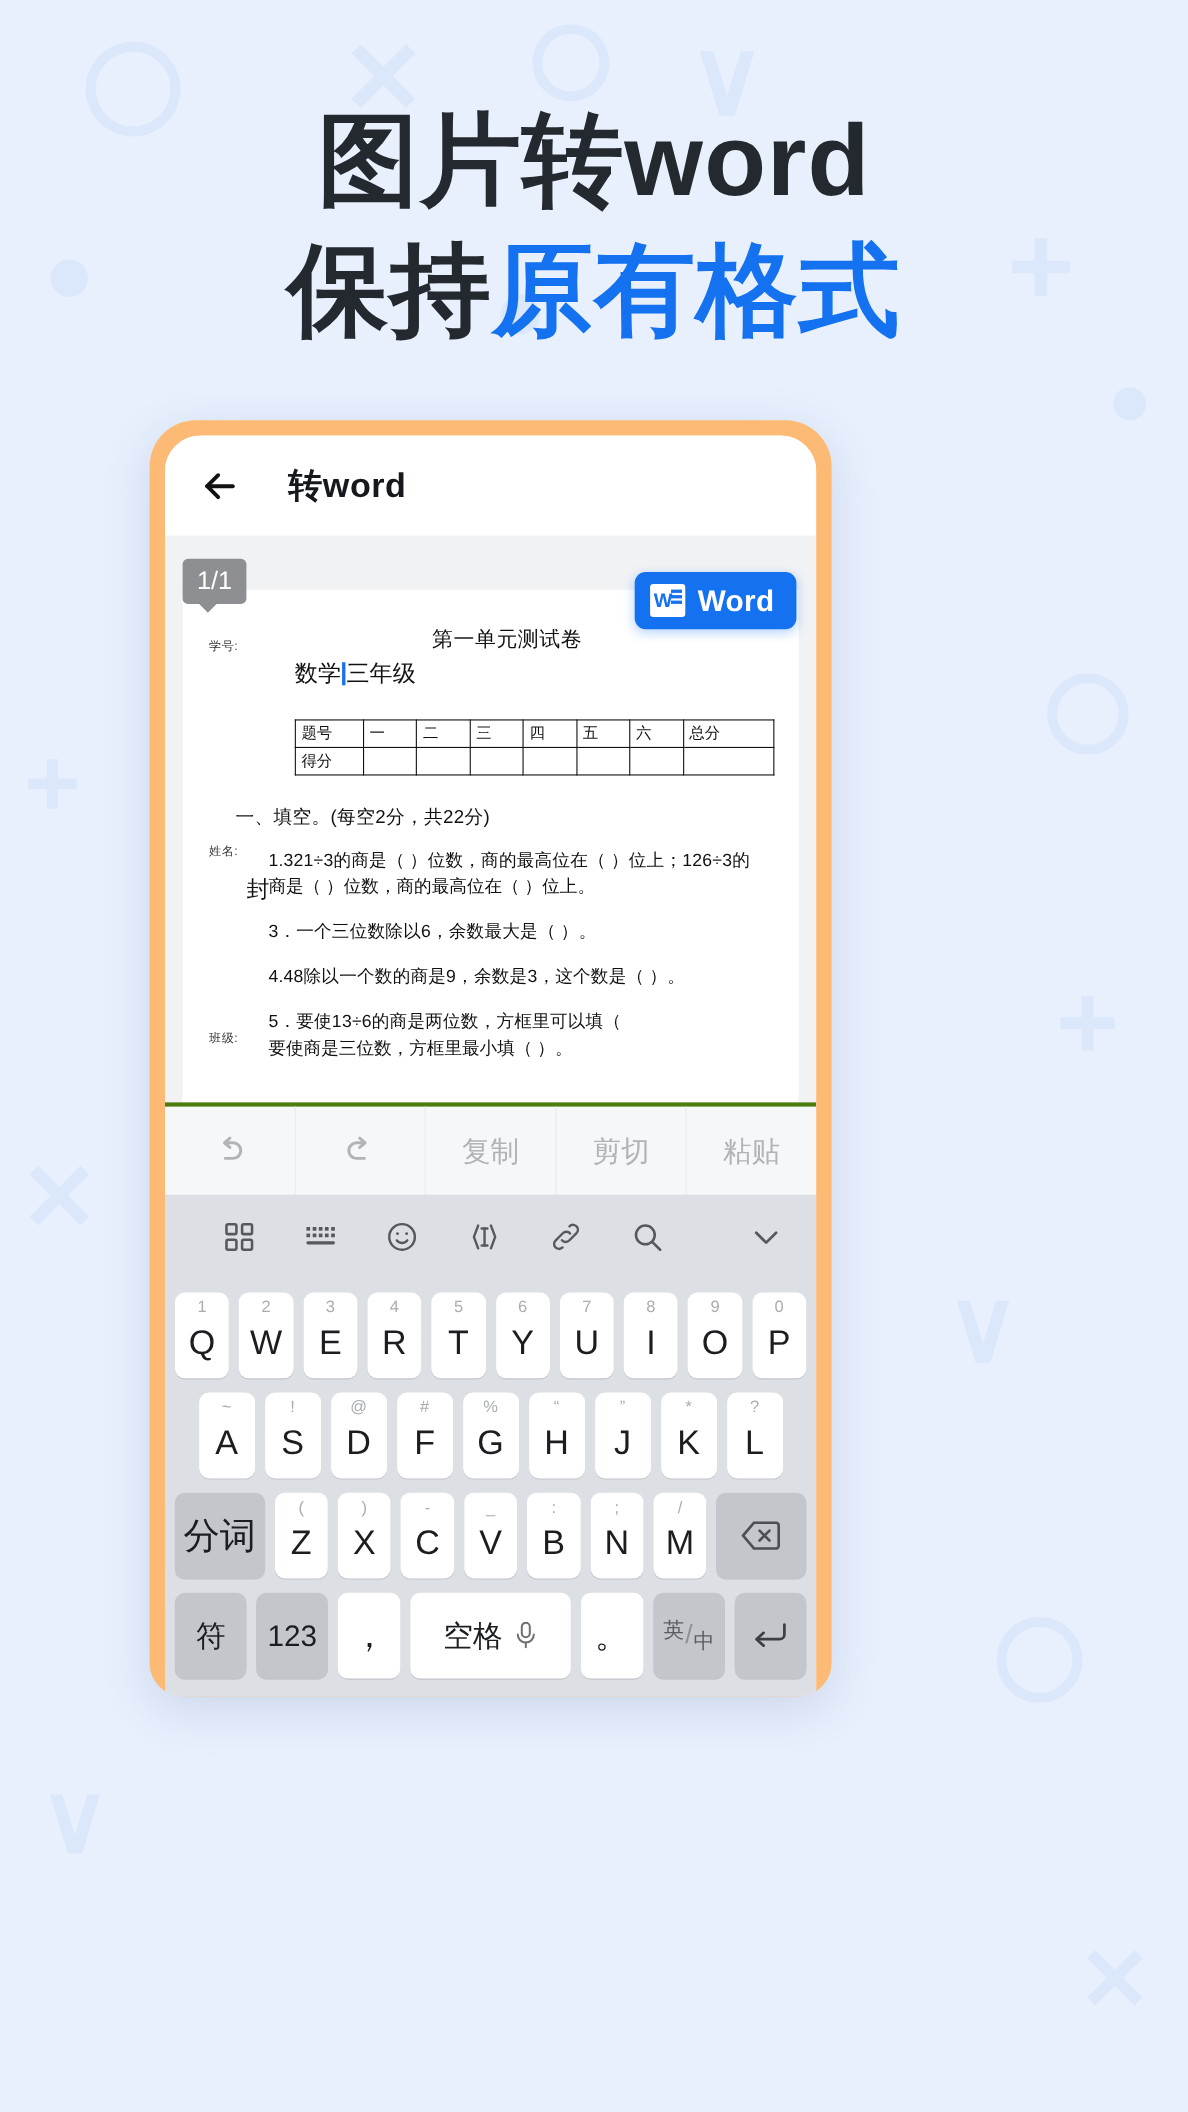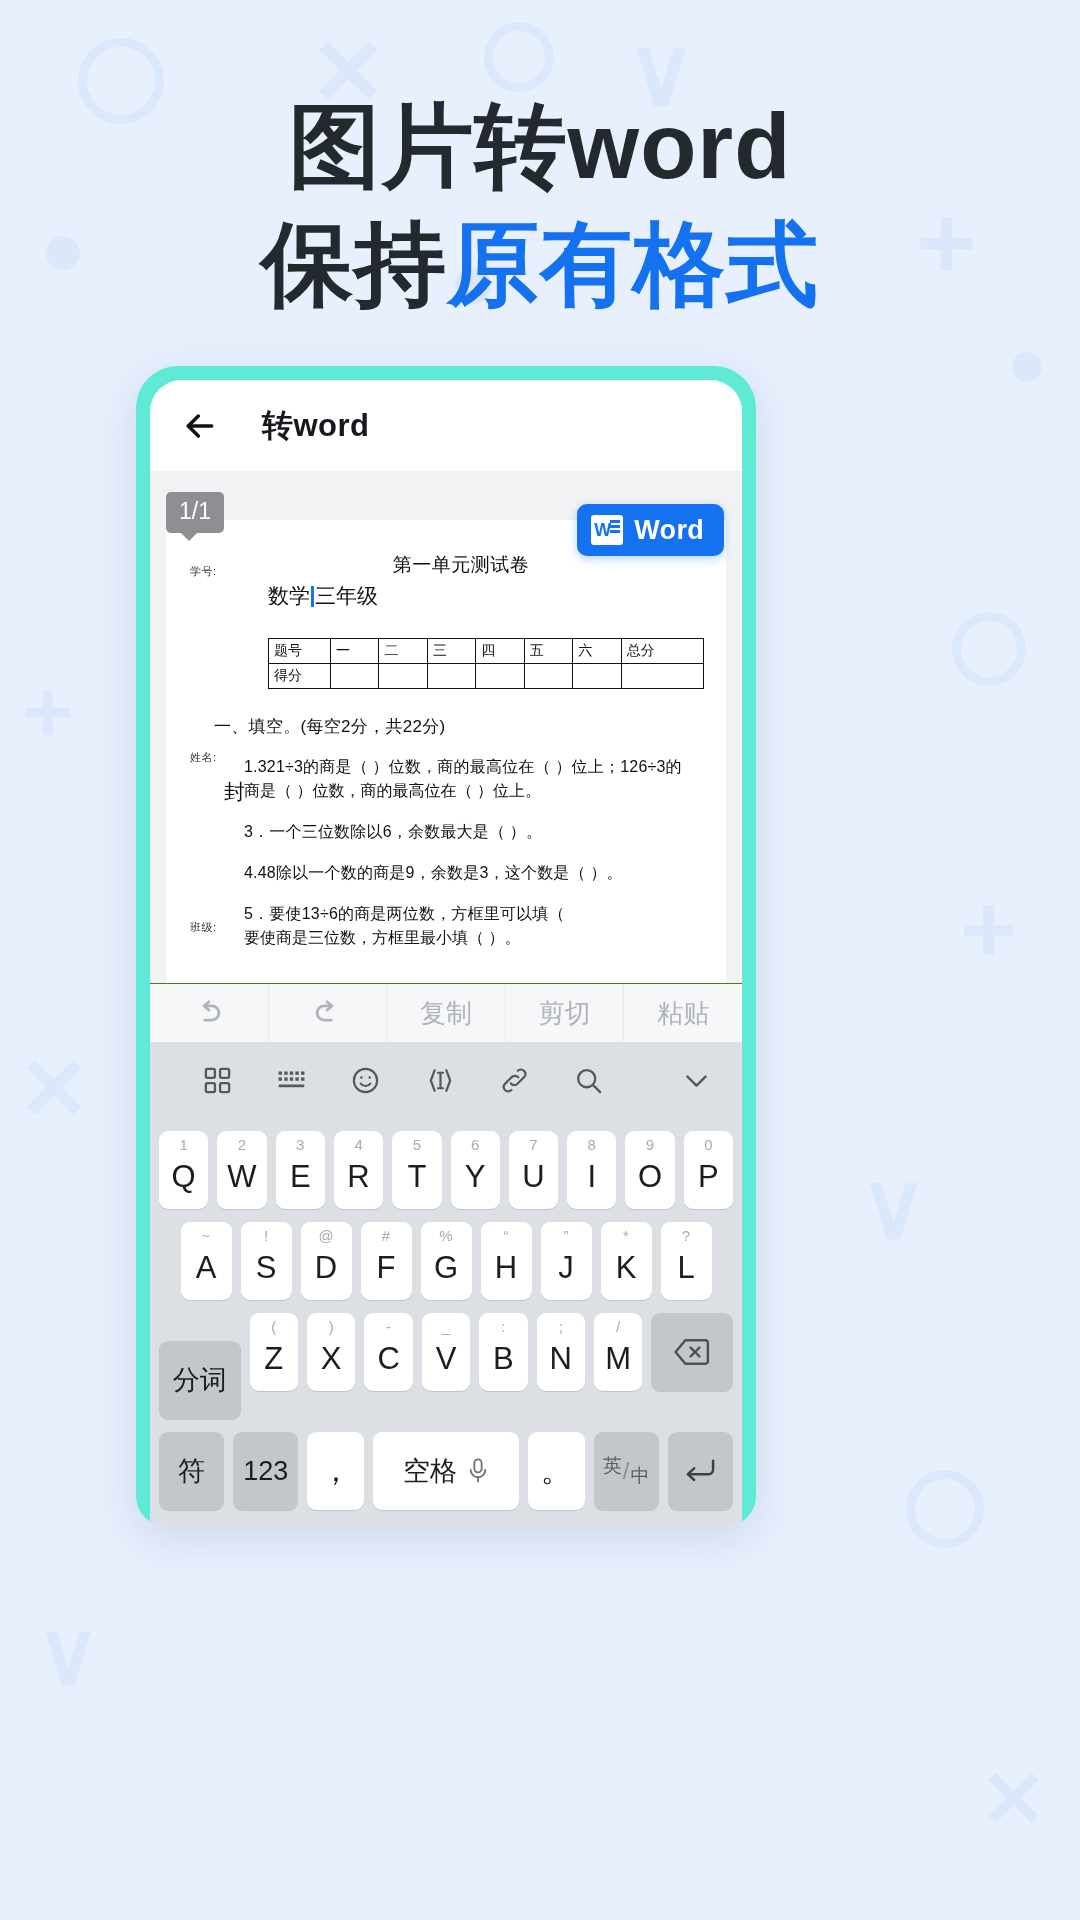--- a/index.html
+++ b/index.html
@@ -38,23 +38,23 @@
     letter-spacing: 1px;
     color: #24292f;
     line-height: 1.28;
     white-space: nowrap;
   }
   .hl-accent { color: #1472f0; }
 
   
   #phone {
     position: absolute; z-index: 3;
-    left: 136px; top: 366px;
+    left: 136px; top: 382px;
     width: 620px; height: 1160px;
-    background: #5eead4;
+    background: #fdba74;
     border-radius: 42px 42px 30px 30px;
     box-shadow: 0 12px 44px rgba(60,90,150,.16);
     overflow: hidden;
     display: flex; flex-direction: column; padding-left: 48px;
   }
   .phone-inner {
     position: absolute; inset: 14px 14px 0 14px;
     border-radius: 32px 32px 0 0;
     overflow: hidden;
     display: flex; flex-direction: column;
@@ -165,24 +165,24 @@
     font-size: 17px; margin: 26px 0 0 22px; letter-spacing: .3px;
   }
   .q {
     font-size: 16px; margin: 17px 0 0 52px;
     line-height: 1.5; letter-spacing: .2px;
   }
   .q-sub { font-size: 16px; margin-left: 52px; line-height: 1.5; }
 
   
   #edit-toolbar {
-    flex: none; height: 59px;
+    flex: none; height: 84px;
     background: #f6f7f8;
     display: flex; align-items: center;
-    border-top: 1px solid #4d7c0f;
+    border-top: 4px solid #4d7c0f;
   }
   .tb-item {
     flex: 1 1 0; height: 100%;
     display: flex; align-items: center; justify-content: center;
     color: #b0b3b8; font-size: 26px;
     border-right: 1px solid #e9eaec;
   }
   .tb-item:last-child { border-right: none; }
   .tb-item svg { width: 34px; height: 34px; display: block; }
 
@@ -210,21 +210,21 @@
     position: relative;
     font-size: 31px; color: #1b1d20;
     box-shadow: 0 1px 0 rgba(0,0,0,.12);
   }
   .key .alt {
     position: absolute; top: 5px; left: 0; right: 0;
     text-align: center; font-size: 15px; color: #a9acb1;
   }
   .key.has-alt { padding-top: 14px; }
   .key.grey { background: #c3c6cb; }
-  .key.wide-fn { width: 86px; font-size: 27px; margin-top: 28px; }
+  .key.wide-fn { width: 86px; font-size: 33px; }
   .key.wide-bk { width: 86px; }
   .key.k-space { width: 192px; font-size: 27px; gap: 10px; }
   .key.k-comma, .key.k-period { width: 75px; }
   .key.k-num { width: 86px; font-size: 27px; }
   .key.k-lang { width: 86px; background: #c3c6cb; }
   .key.k-enter { width: 86px; background: #c3c6cb; }
   .key svg { display: block; }
   .lang-stack { display: flex; align-items: center; font-size: 19px; color: #5b5e63; }
   .lang-stack .sep { font-size: 24px; margin: 0 1px; color: #8d9096; }
   .lang-stack .en { align-self: flex-start; margin-top: -4px; }

